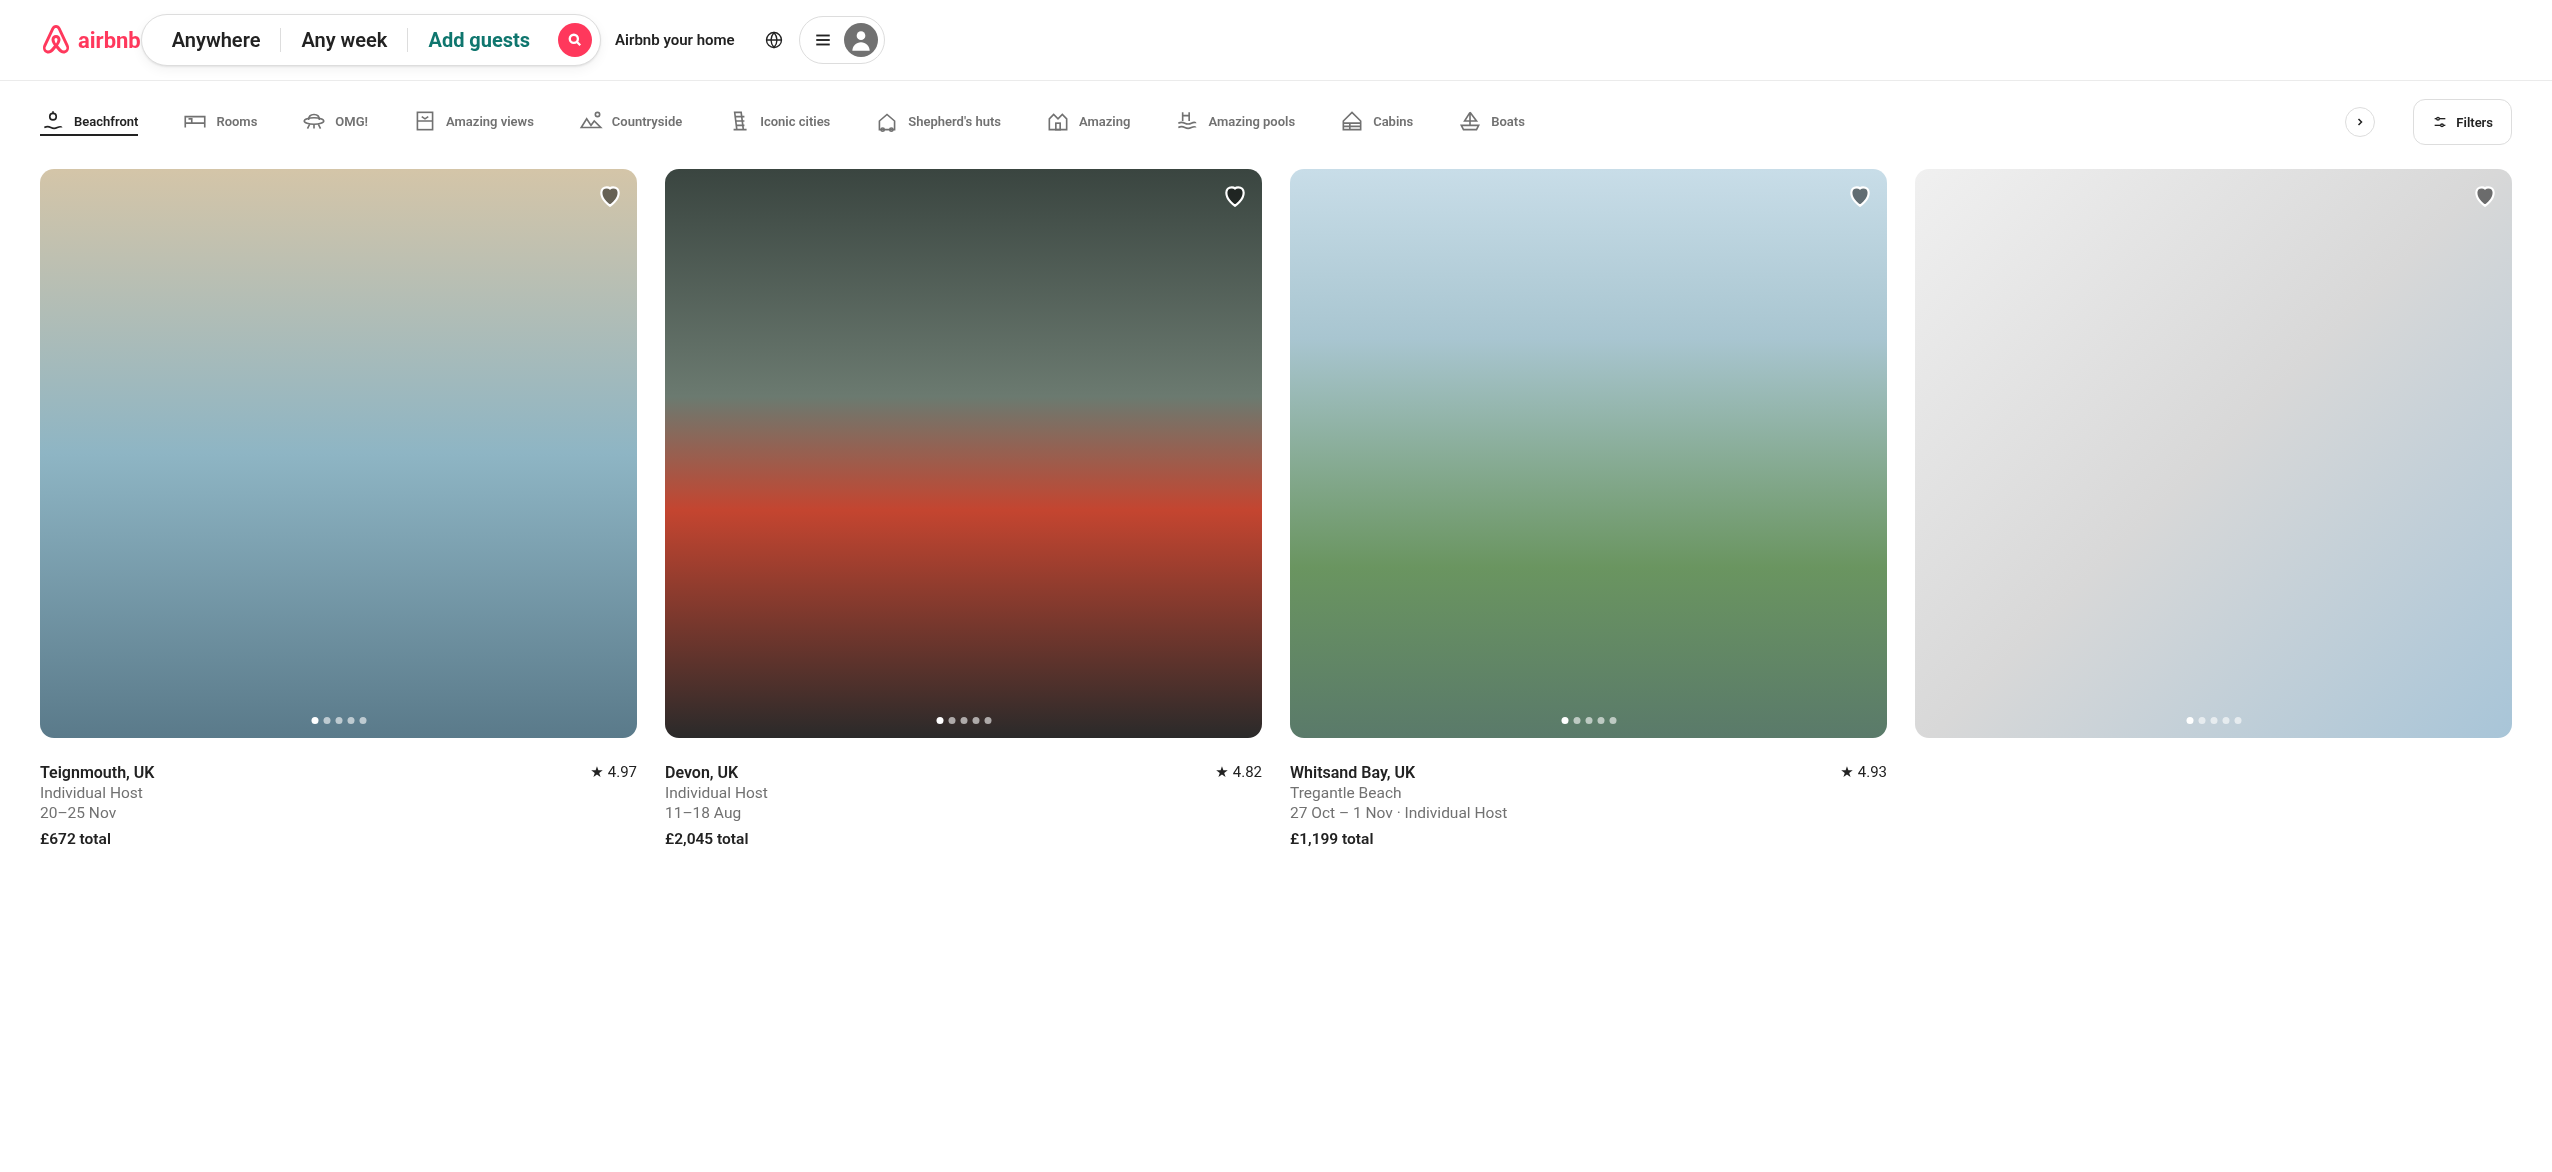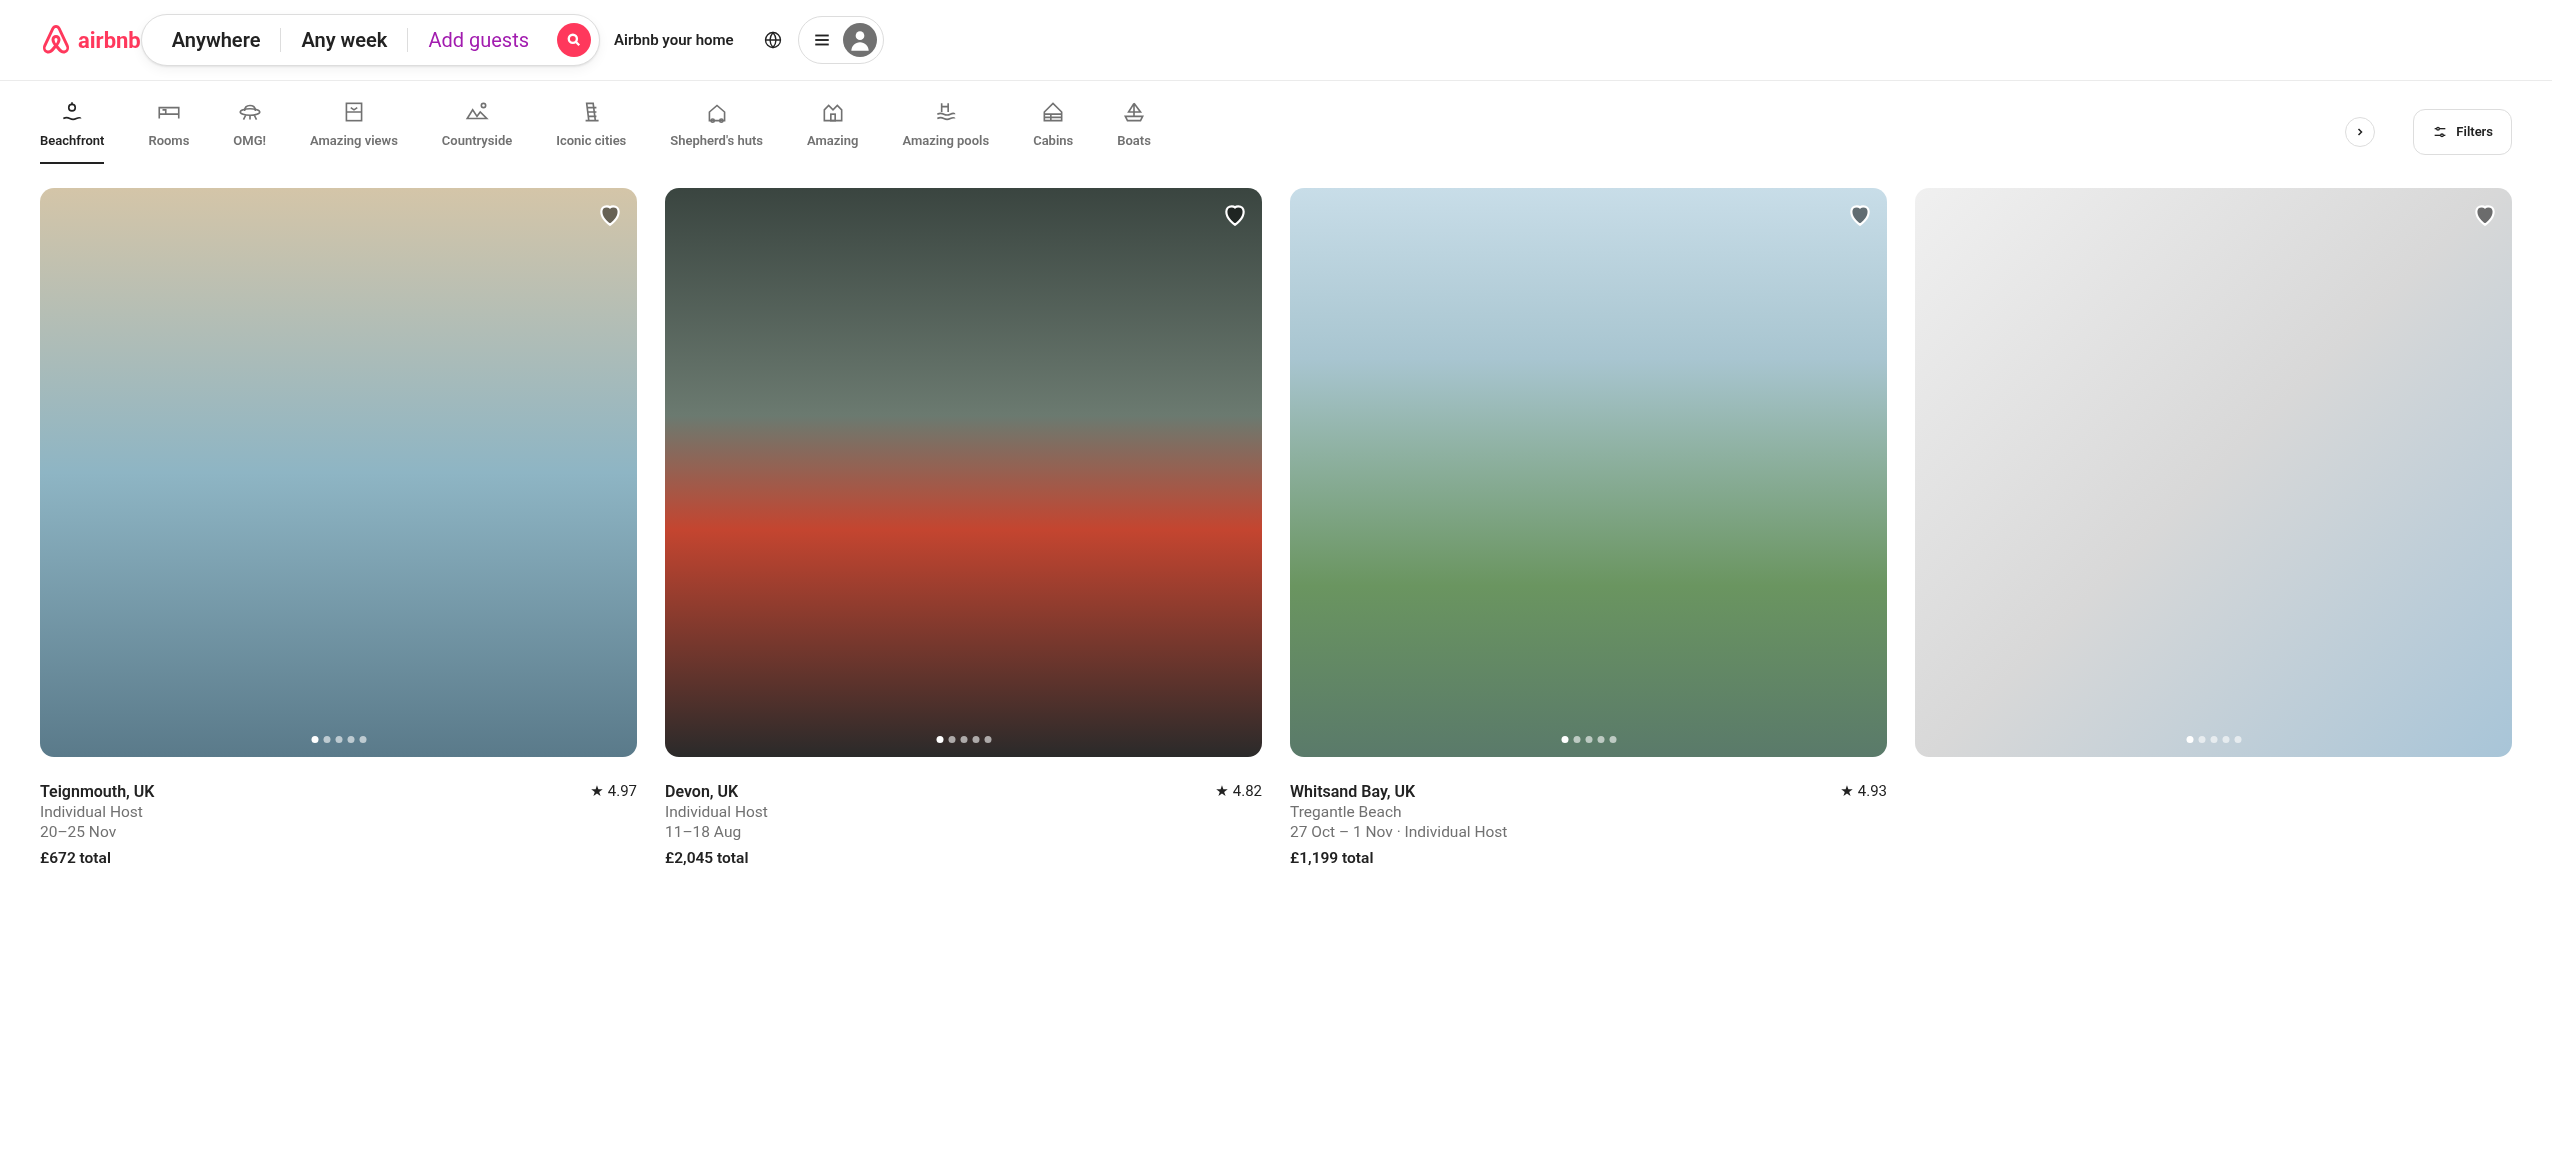--- a/index.html
+++ b/index.html
@@ -2,34 +2,34 @@
 <html><head>
 <meta charset="utf-8">
 <style>
 * { margin: 0; padding: 0; box-sizing: border-box; }
 body { font-family: -apple-system, BlinkMacSystemFont, 'Segoe UI', Roboto, sans-serif; color: #222; background: #fff; }
 .header { display: flex; align-items: center; padding: 14px 40px; border-bottom: 1px solid #ebebeb; }
 .logo { display: flex; align-items: center; gap: 6px; color: #ff385c; font-weight: 700; font-size: 22px; cursor: pointer; }
 .logo svg { width: 32px; height: 32px; fill: #ff385c; }
 .search-pill { display: flex; align-items: center; border: 1px solid #ddd; border-radius: 40px; box-shadow: 0 1px 2px rgba(0,0,0,0.08), 0 4px 12px rgba(0,0,0,0.05); padding: 8px 8px 8px 10px; background: #fff; }
 .search-seg { padding: 0 20px; font-size: 20px; font-weight: 600; cursor: pointer; }
-.search-seg.placeholder { font-weight: 400; color: #a21caf; }
+.search-seg.placeholder { font-weight: 700; color: #0f766e; }
 .search-divider { width: 1px; height: 24px; background: #ddd; }
 .search-btn { width: 34px; height: 34px; border-radius: 50%; background: #ff385c; display: flex; align-items: center; justify-content: center; margin-left: 8px; cursor: pointer; }
 .search-btn svg { width: 14px; height: 14px; stroke: #fff; stroke-width: 4; fill: none; }
 .header-right { display: flex; align-items: center; gap: 4px; }
 .host-link { padding: 12px 14px; font-size: 15px; font-weight: 600; border-radius: 22px; cursor: pointer; }
 .globe-btn { width: 42px; height: 42px; border-radius: 50%; display: flex; align-items: center; justify-content: center; cursor: pointer; }
 .profile-pill { display: flex; align-items: center; gap: 12px; border: 1px solid #ddd; border-radius: 30px; padding: 6px 6px 6px 14px; cursor: pointer; }
 .profile-pill svg.menu { width: 18px; height: 18px; stroke: #222; stroke-width: 2.5; }
 .avatar { width: 34px; height: 34px; border-radius: 50%; background: #717171; display: flex; align-items: center; justify-content: center; }
 .avatar svg { width: 26px; height: 26px; fill: #fff; }
 .categories-bar { display: flex; align-items: center; padding: 18px 40px 0 40px; gap: 38px; }
 .cat-list { display: flex; gap: 44px; flex: 1; overflow: hidden; }
-.cat-item { display: flex; flex-direction: column; align-items: center; gap: 8px; padding-bottom: 14px; cursor: pointer; color: #717171; min-width: fit-content; border-bottom: 2px solid transparent; }
+.cat-item { display: flex; flex-direction: row; align-items: center; gap: 8px; cursor: pointer; color: #717171; min-width: fit-content; border-bottom: 2px solid transparent; }
 .cat-item.active { color: #222; border-bottom: 2px solid #222; }
 .cat-icon { width: 26px; height: 26px; display: flex; align-items: center; justify-content: center; }
 .cat-icon svg { width: 26px; height: 26px; stroke: currentColor; fill: none; stroke-width: 1.5; }
 .cat-label { font-size: 13px; font-weight: 600; white-space: nowrap; }
 .scroll-next { width: 30px; height: 30px; border-radius: 50%; border: 1px solid #ddd; display: flex; align-items: center; justify-content: center; cursor: pointer; flex-shrink: 0; }
 .filters-btn { display: flex; align-items: center; gap: 8px; border: 1px solid #ddd; border-radius: 12px; padding: 14px 18px; font-size: 13px; font-weight: 600; cursor: pointer; flex-shrink: 0; }
 .filters-btn svg { width: 16px; height: 16px; }
 .listings { display: grid; grid-template-columns: repeat(4, 1fr); gap: 28px; padding: 24px 40px; }
 .card { cursor: pointer; }
 .card-img { position: relative; width: 100%; aspect-ratio: 1.05/1; border-radius: 14px; overflow: hidden; background: linear-gradient(135deg, #b8cdd6 0%, #7a9eb0 50%, #5d7a8a 100%); }

